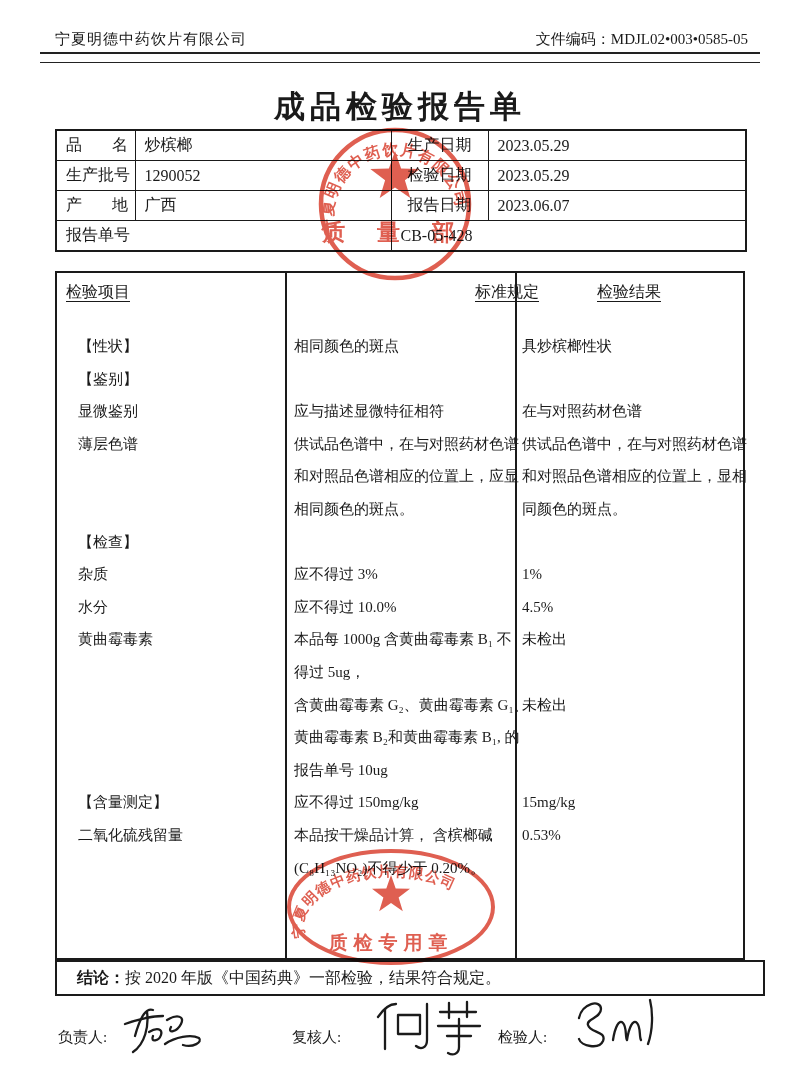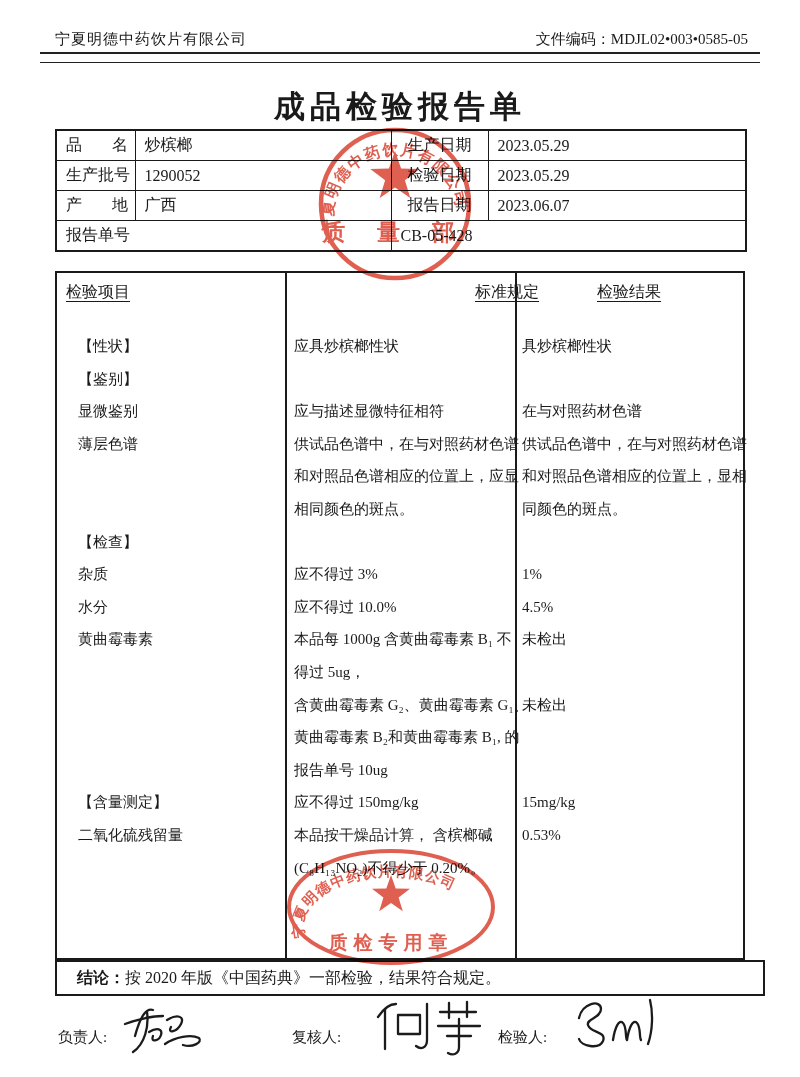--- a/index.html
+++ b/index.html
@@ -116,21 +116,21 @@
         <div class="tline">黄曲霉毒素</div>
         <div class="tline">&nbsp;</div>
         <div class="tline">&nbsp;</div>
         <div class="tline">&nbsp;</div>
         <div class="tline">&nbsp;</div>
         <div class="tline">【含量测定】</div>
         <div class="tline">二氧化硫残留量</div>
         <div class="tline">&nbsp;</div>
       </div>
     <div class="mcol mcol2">
-        <div class="tline">应具炒槟榔性状</div>
+        <div class="tline">相同颜色的斑点</div>
         <div class="tline">&nbsp;</div>
         <div class="tline">应与描述显微特征相符</div>
         <div class="tline">供试品色谱中，在与对照药材色谱</div>
         <div class="tline">和对照品色谱相应的位置上，应显</div>
         <div class="tline">相同颜色的斑点。</div>
         <div class="tline">&nbsp;</div>
         <div class="tline">应不得过 3%</div>
         <div class="tline">应不得过 10.0%</div>
         <div class="tline">本品每 1000g 含黄曲霉毒素 B₁ 不</div>
         <div class="tline">得过 5ug，</div>

